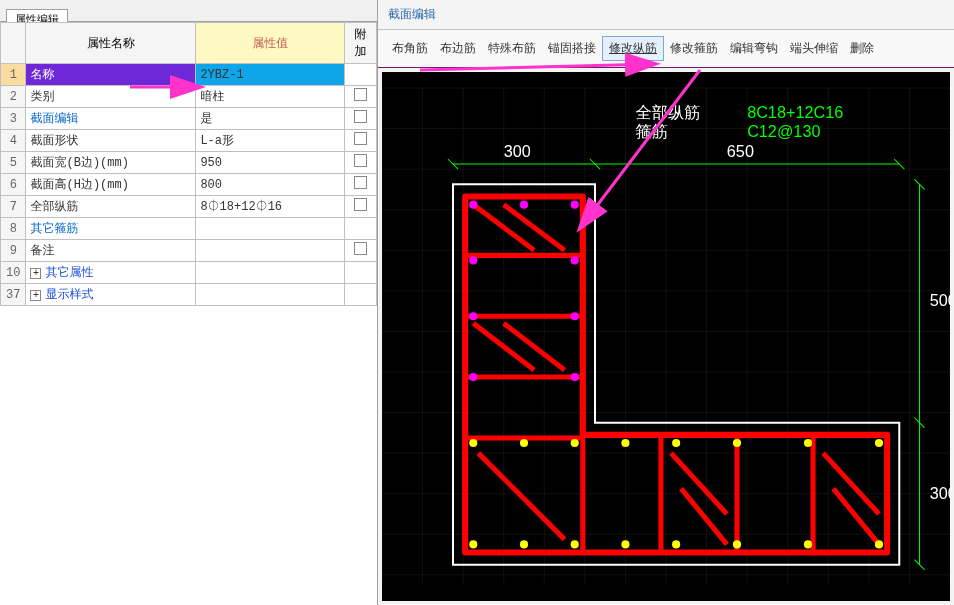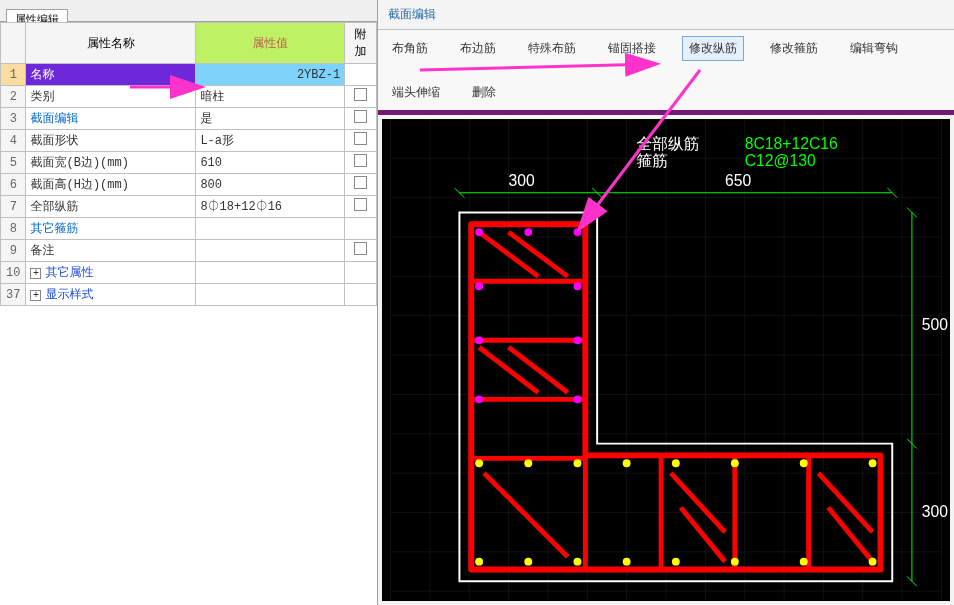--- a/index.html
+++ b/index.html
@@ -3,39 +3,39 @@
 <meta charset="utf-8">
 <style>
 * { box-sizing: border-box; margin: 0; padding: 0; }
 body { font-family: "Microsoft YaHei", SimSun, sans-serif; font-size: 12px; background: #fff; overflow: hidden; }
 .container { display: flex; width: 954px; height: 605px; }
 .left-panel { width: 378px; border-right: 1px solid #a0a0a0; display: flex; flex-direction: column; }
 .tab-header { height: 22px; background: #f0f0f0; border-bottom: 1px solid #a0a0a0; display: flex; align-items: center; padding: 0 6px; font-size: 11px; }
 .tab-header span { background: #fff; border: 1px solid #a0a0a0; border-bottom: none; padding: 2px 8px; margin-top: 17px; }
 .grid { border-collapse: collapse; width: 100%; font-family: Liberation Mono, monospace; }
 .grid th { background: #f5f5f5; border: 1px solid #c0c0c0; padding: 3px 4px; font-weight: normal; font-size: 12px; }
-.grid th.val-header { color: #c06050; background: #bef264; }
+.grid th.val-header { color: #c06050; background: #fef9c3; }
 .grid td { border: 1px solid #c0c0c0; padding: 2px 4px; height: 18px; font-size: 12px; color: #333; }
 .grid td.rownum { text-align: center; background: #f5f5f5; width: 24px; color: #666; }
 .grid td.name { width: 160px; }
 .grid td.val { width: 140px; }
 .grid td.att { width: 30px; text-align: center; }
 .grid tr.selected td.rownum { background: #fbdca0; }
 .grid tr.selected td.name { background: #6d28d9; color: #fff; }
-.grid tr.selected td.val { background: #7dd3fc; text-align: right; }
+.grid tr.selected td.val { background: #0ea5e9; }
 .grid .blue-text { color: #0066cc; }
 .grid .gray-text { color: #1d4ed8; }
 .expand { display: inline-block; width: 11px; height: 11px; border: 1px solid #888; text-align: center; line-height: 9px; font-size: 10px; margin-right: 4px; background: #fff; }
 .checkbox { display: inline-block; width: 13px; height: 13px; border: 1px solid #888; background: #fff; }
 
 .right-panel { flex: 1; display: flex; flex-direction: column; background: #f4f4f4; }
 .section-title { padding: 6px 10px; color: #2266aa; font-size: 12px; border-bottom: 1px solid #c0c0c0; }
-.toolbar { padding: 6px 8px; background: #f8f8f8; border-bottom: 5px solid #701a75; display: flex; gap: 20px; align-items: center; flex-wrap: wrap; }
+.toolbar { padding: 6px 8px; background: #f8f8f8; border-bottom: 1px solid #701a75; display: flex; gap: 0; align-items: center; flex-wrap: wrap; }
 .toolbar span { padding: 3px 6px; font-size: 12px; color: #333; white-space: nowrap; }
-.toolbar .active { border: 1px solid #7aa8d8; background: #e4f0fb; }
+.toolbar .active { border: 1px solid #7aa8d8; background: #e4f0fb; text-decoration: underline; }
 .subbar { padding: 4px 8px; background: #f0f0f0; border-bottom: 1px solid #d0d0d0; display: flex; align-items: center; gap: 6px; }
 .subbar input { border: 1px solid #aaa; padding: 2px 4px; width: 140px; font-size: 12px; }
 .canvas-area { flex: 1; background: #000; position: relative; margin: 4px; overflow: hidden; }
 .canvas-area svg { width: 100%; height: 100%; }
 
 .arrow-overlay { position: absolute; top: 0; left: 0; pointer-events: none; z-index: 100; }
 </style>
 </head>
 <body>
 
@@ -74,21 +74,21 @@
           </tr>
           <tr>
             <td class="rownum">4</td>
             <td class="name"><span>截面形状</span></td>
             <td class="val">L-a形</td>
             <td class="att"><span class="checkbox"></span></td>
           </tr>
           <tr>
             <td class="rownum">5</td>
             <td class="name"><span>截面宽(B边)(mm)</span></td>
-            <td class="val">610</td>
+            <td class="val">950</td>
             <td class="att"><span class="checkbox"></span></td>
           </tr>
           <tr>
             <td class="rownum">6</td>
             <td class="name"><span>截面高(H边)(mm)</span></td>
             <td class="val">800</td>
             <td class="att"><span class="checkbox"></span></td>
           </tr>
           <tr>
             <td class="rownum">7</td>

